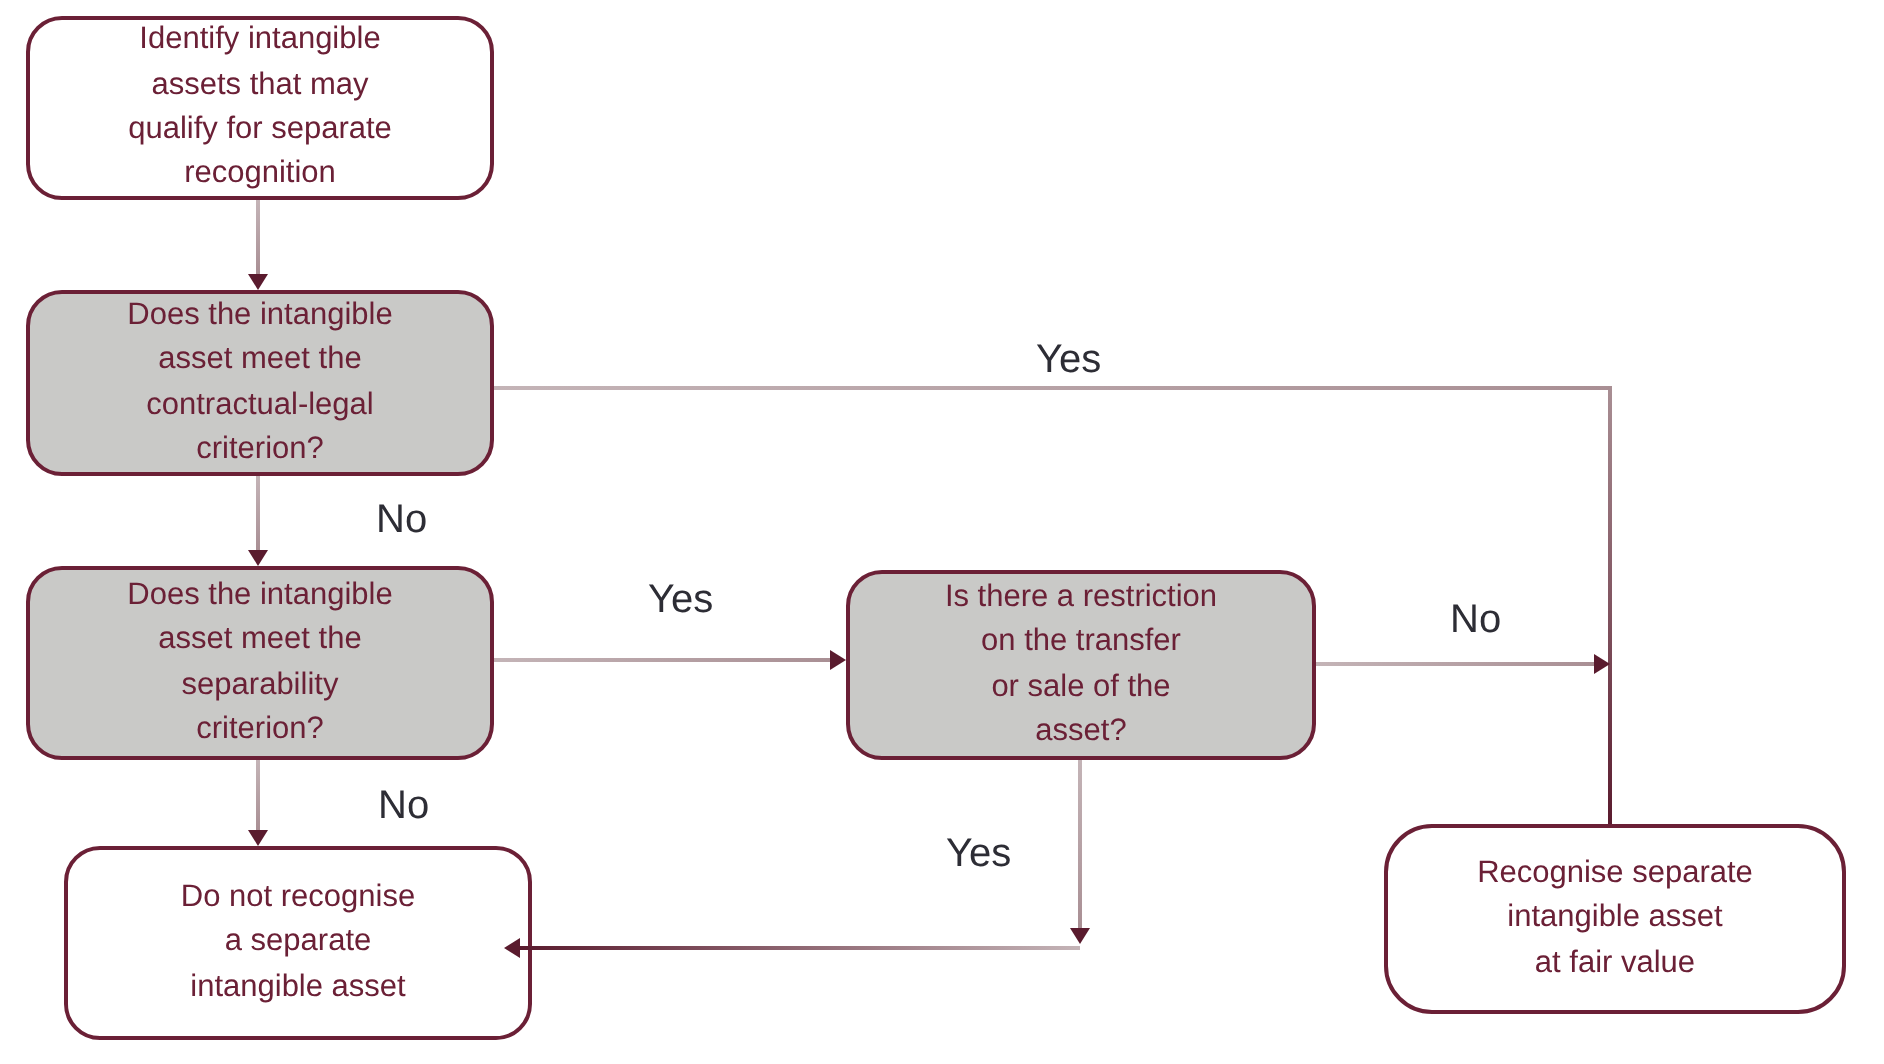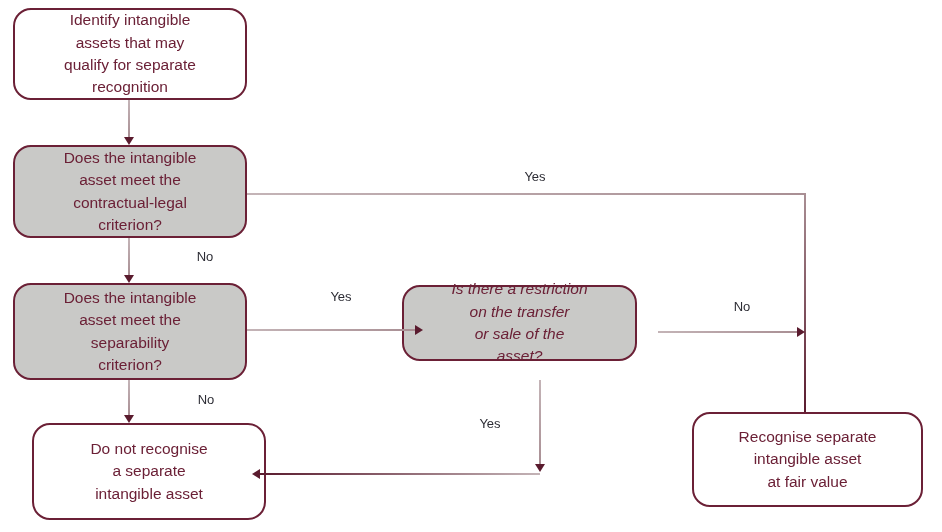--- a/index.html
+++ b/index.html
@@ -30,36 +30,36 @@
     font-size:15.5px;
     line-height:1.44;
     padding:4px 10px;
   }
   .node.gray{background:var(--gray-fill);}
   .node.white{background:#ffffff;}
   .hline,.vline{position:absolute;}
   .edge-label{
     position:absolute;
     color:var(--label);
-    font-size:13px;
+    font-size:20px;
     width:34px;
-    text-align:center;
+    text-align:left;
   }
   .arr{position:absolute;width:0;height:0;}
   .arr-down{border-left:5px solid transparent;border-right:5px solid transparent;border-top:8px solid var(--arrow);}
   .arr-right{border-top:5px solid transparent;border-bottom:5px solid transparent;border-left:8px solid var(--arrow);}
   .arr-left{border-top:5px solid transparent;border-bottom:5px solid transparent;border-right:8px solid var(--arrow);}
 
   
   #node-identify{left:13px;top:8px;width:234px;height:92px;}
   #node-contractual{left:13px;top:145px;width:234px;height:93px;}
   #node-separability{left:13px;top:283px;width:234px;height:97px;}
   #node-do-not-recognise{left:13px;top:423px;width:234px;height:97px;margin-left:19px;}
-  #node-restriction{left:402px;top:285px;width:235px;height:76px;font-style:italic;}
-  #node-recognise{left:692px;top:412px;width:231px;height:95px;}
+  #node-restriction{left:423px;top:285px;width:235px;height:95px;}
+  #node-recognise{left:692px;top:412px;width:231px;height:95px;border-radius:24px;}
 
   
   #ln-identify-v{left:128px;top:100px;width:2px;height:37px;background:linear-gradient(var(--line-light),var(--line-mid));}
   #ar-identify{left:124px;top:137px;}
 
   #ln-contractual-yes-h{left:247px;top:193px;width:558px;height:2px;background:linear-gradient(90deg,var(--line-light),var(--line-mid));}
   #ln-contractual-yes-v{left:804px;top:193px;width:2px;height:219px;background:linear-gradient(var(--line-mid),var(--arrow));}
 
   #ln-contractual-no-v{left:128px;top:238px;width:2px;height:37px;background:linear-gradient(var(--line-light),var(--line-mid));}
   #ar-contractual-no{left:124px;top:275px;}

